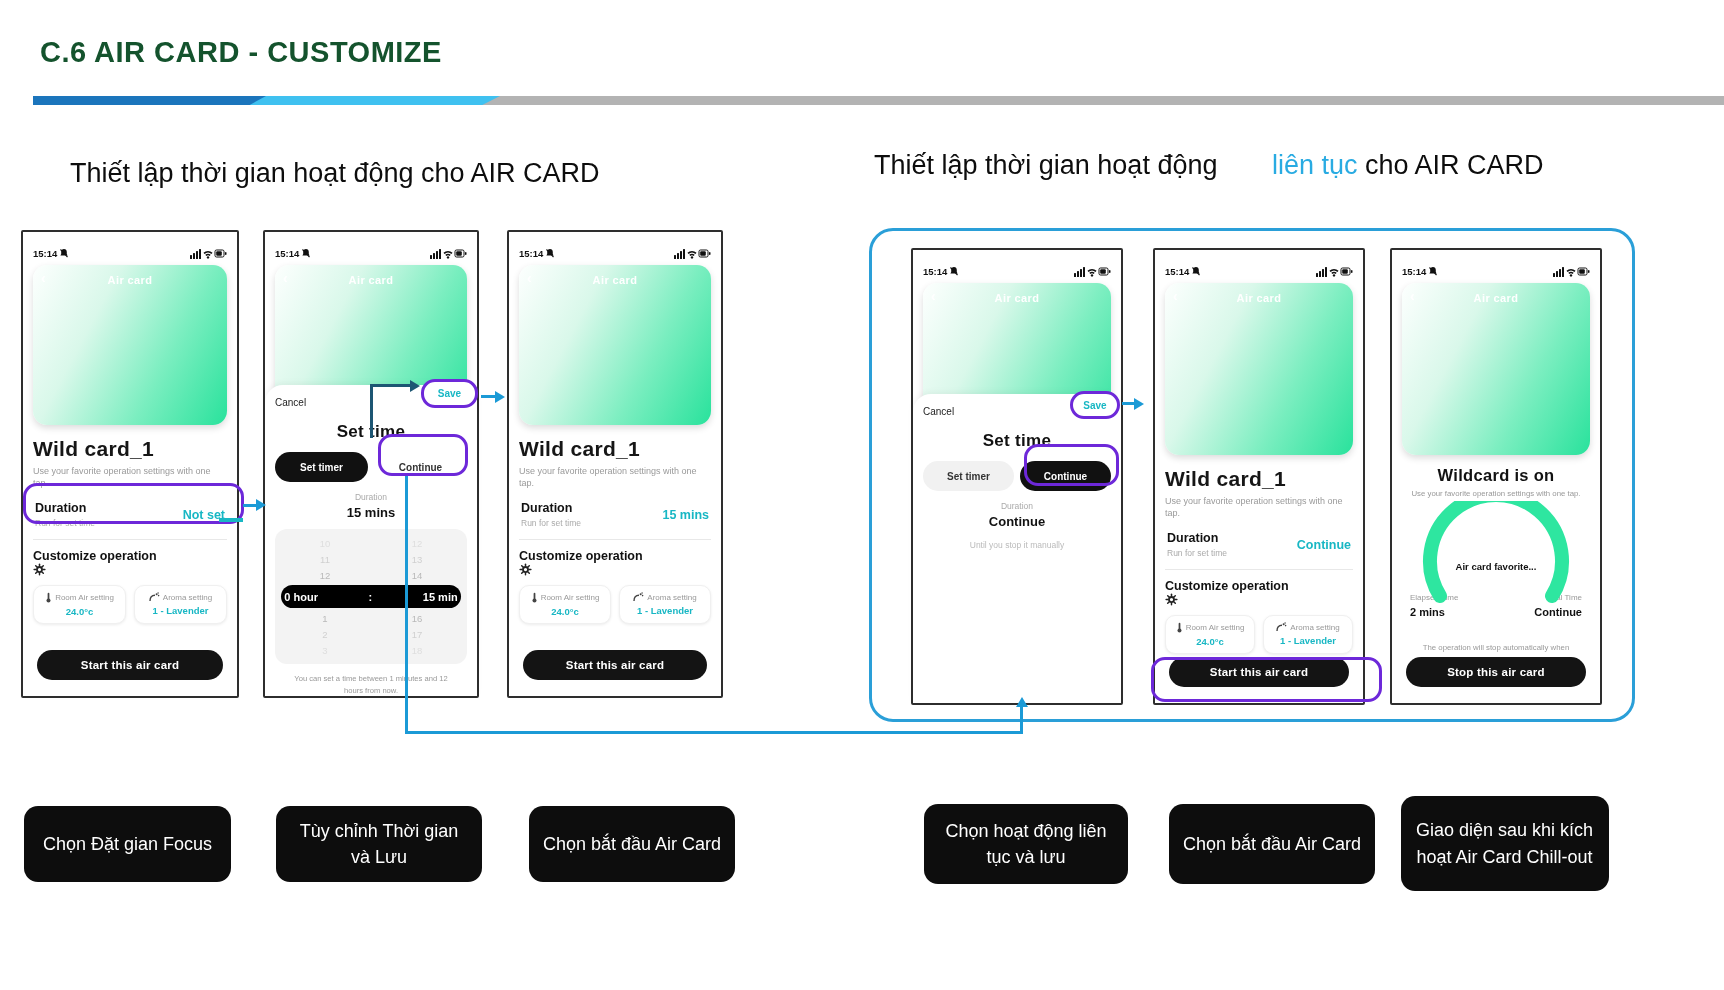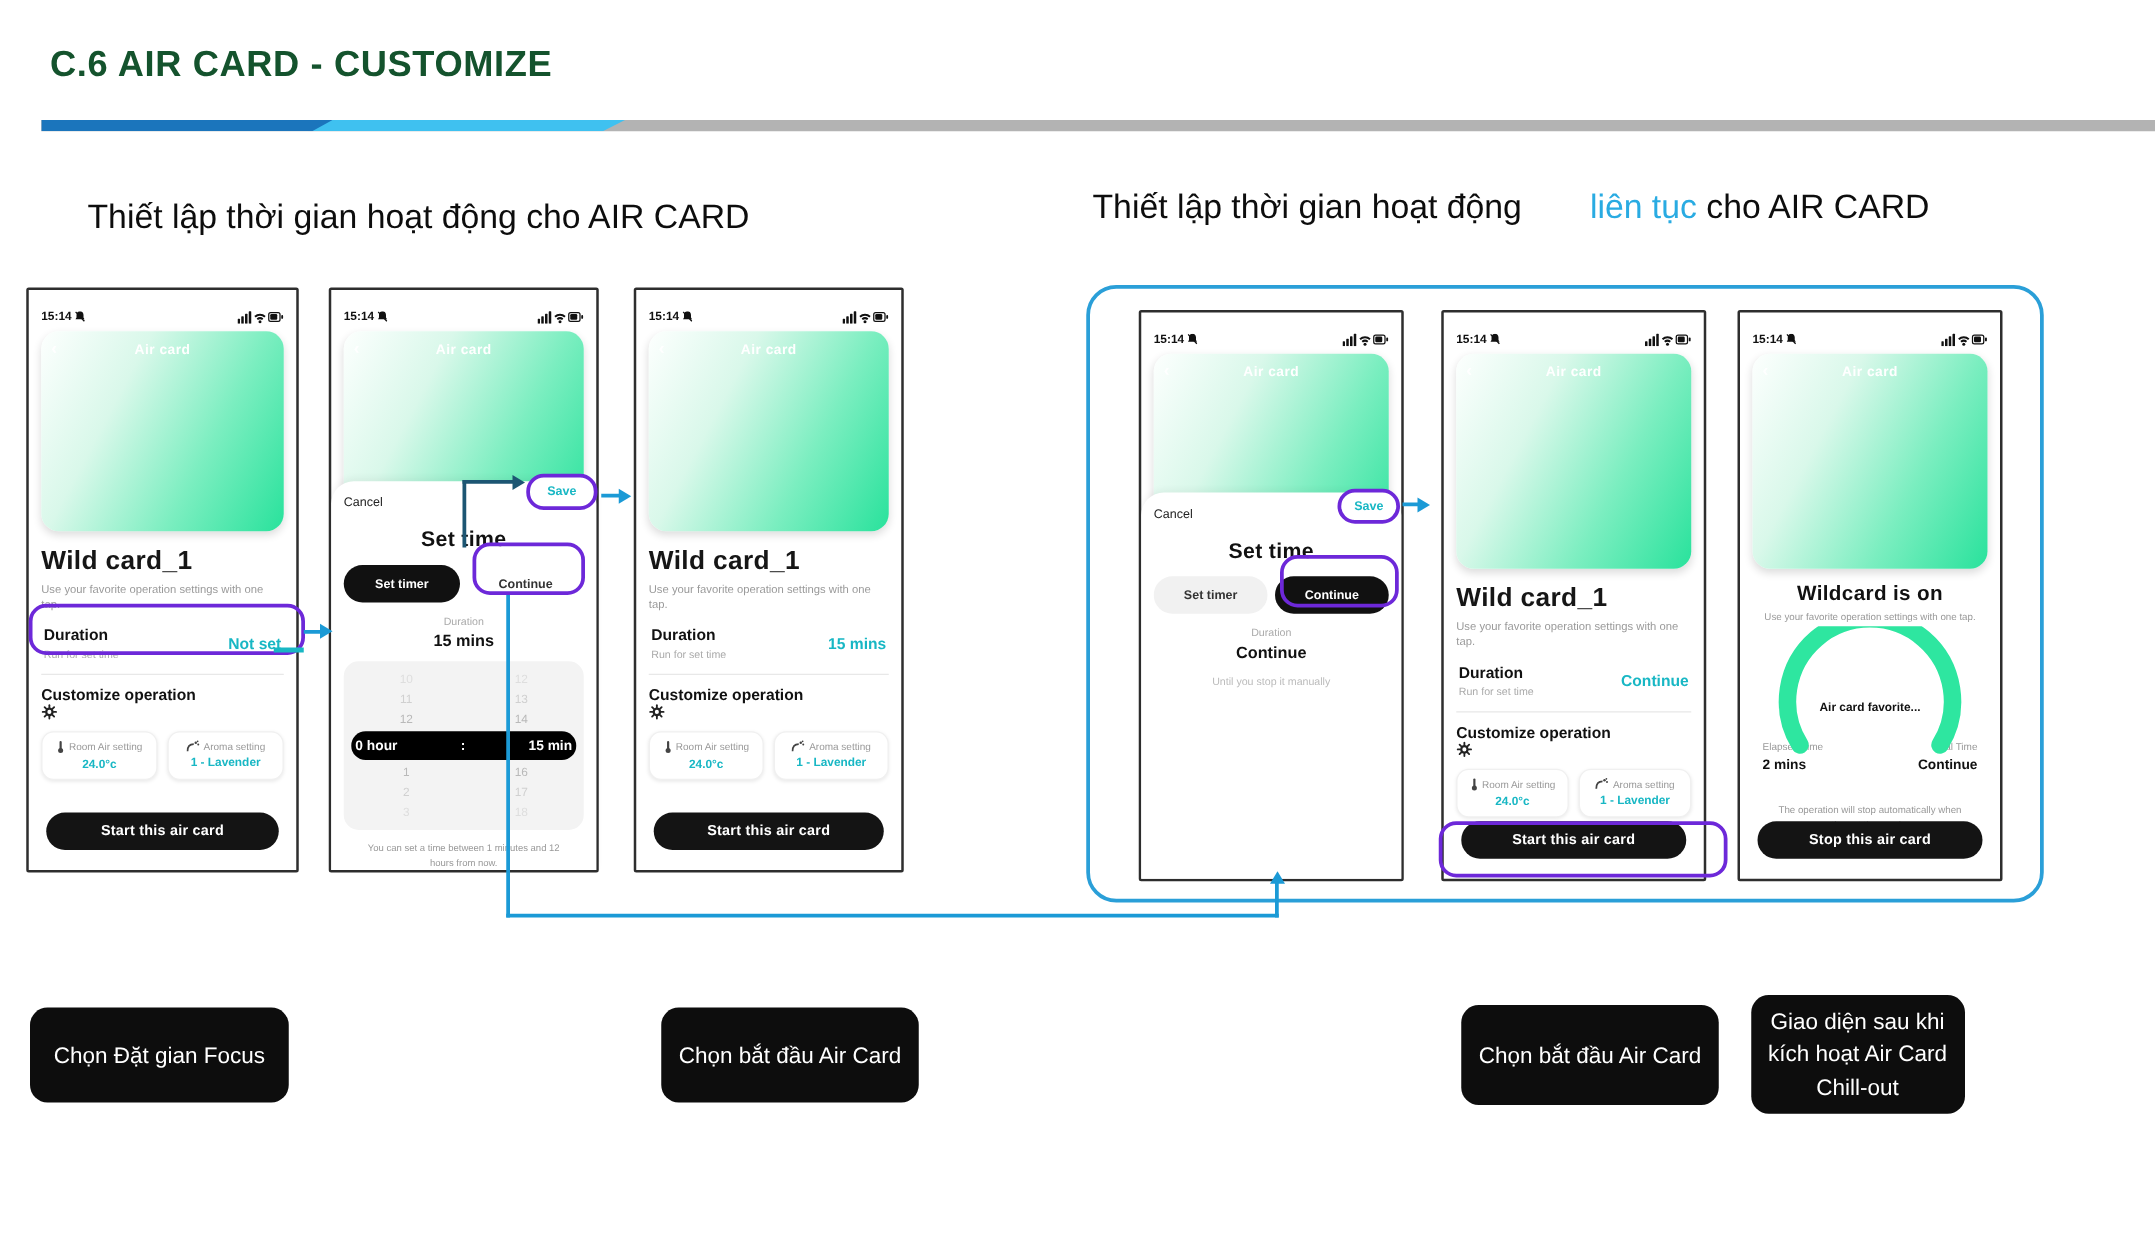--- a/index.html
+++ b/index.html
@@ -545,17 +545,19 @@
   <div class="hlbox savebox" style="left:1070px;top:391px;width:50px;height:28px;">
       <span>Save</span>
     </div>
   <div class="line" style="left:1122px;top:402px;width:14px;height:3px;"></div>
   <div class="ah-right" style="left:1134px;top:397.5px;"></div>
   <div class="hlbox" style="left:1024px;top:444px;width:95px;height:42px;"></div>
 
   <div class="hlbox" style="left:1151px;top:657px;width:231px;height:45px;"></div>
 
   <div class="cap" style="left:24px;top:806px;width:207px;height:76px;">Chọn Đặt gian Focus</div>
+  <div class="cap" style="left:276px;top:806px;width:206px;height:76px;">Tùy chỉnh Thời gian và Lưu</div>
   <div class="cap" style="left:529px;top:806px;width:206px;height:76px;">Chọn bắt đầu Air Card</div>
+  <div class="cap" style="left:924px;top:804px;width:204px;height:80px;">Chọn hoạt động liên tục và lưu</div>
   <div class="cap" style="left:1169px;top:804px;width:206px;height:80px;">Chọn bắt đầu Air Card</div>
-  <div class="cap" style="left:1401px;top:796px;width:171px;height:95px;padding-left:11px;">Giao diện sau khi kích hoạt Air Card Chill-out</div>
+  <div class="cap" style="left:1401px;top:796px;width:208px;height:95px;padding-left:11px;">Giao diện sau khi kích hoạt Air Card Chill-out</div>
 
 </div>
 
 </body></html>

